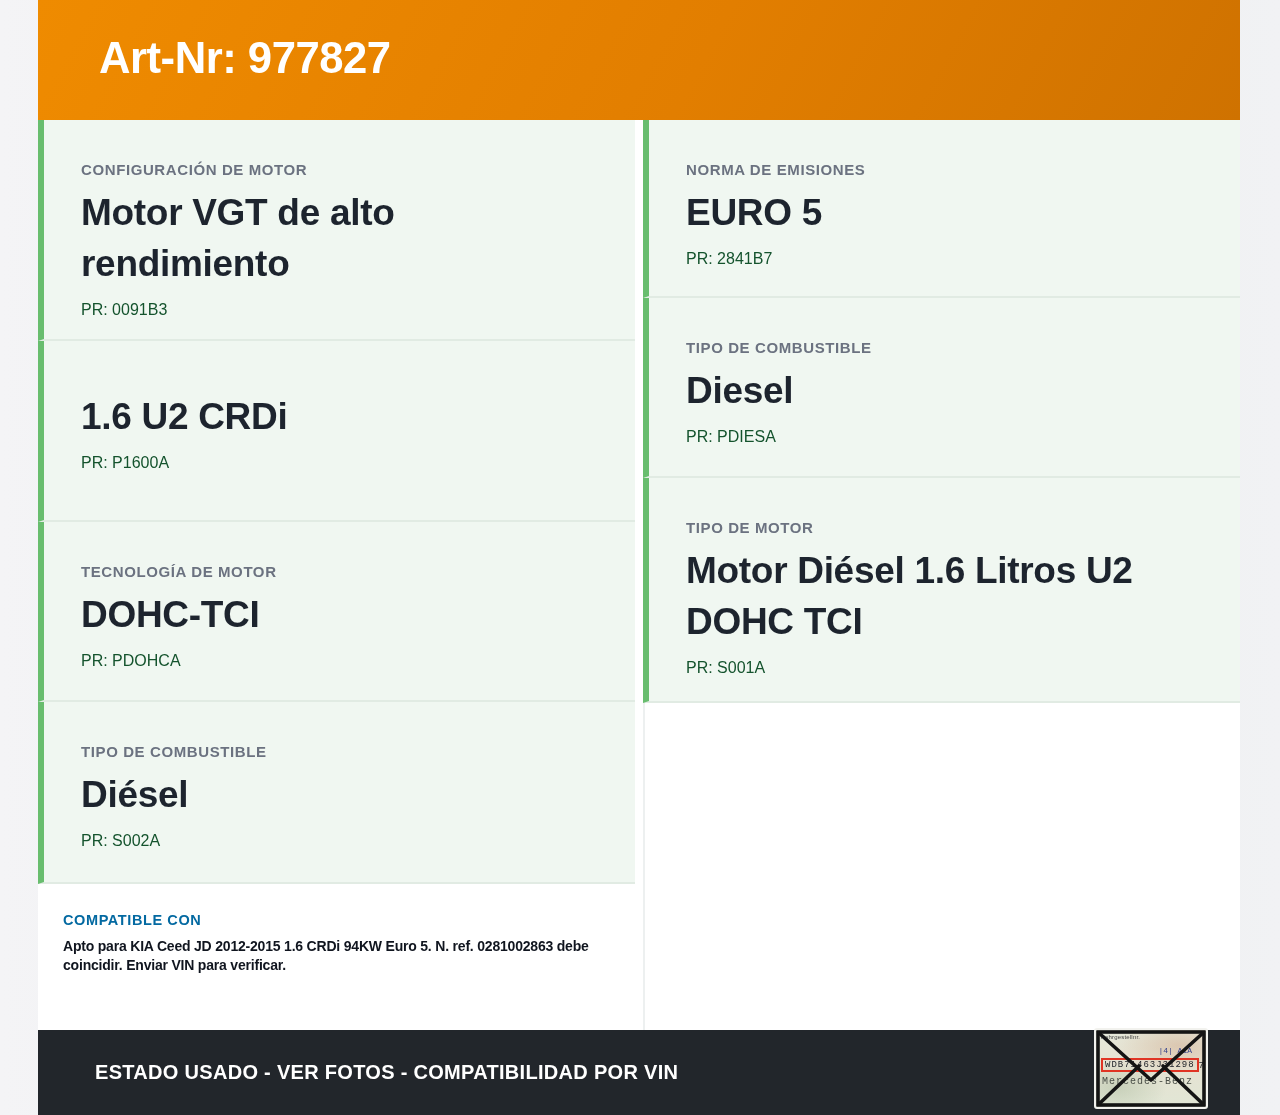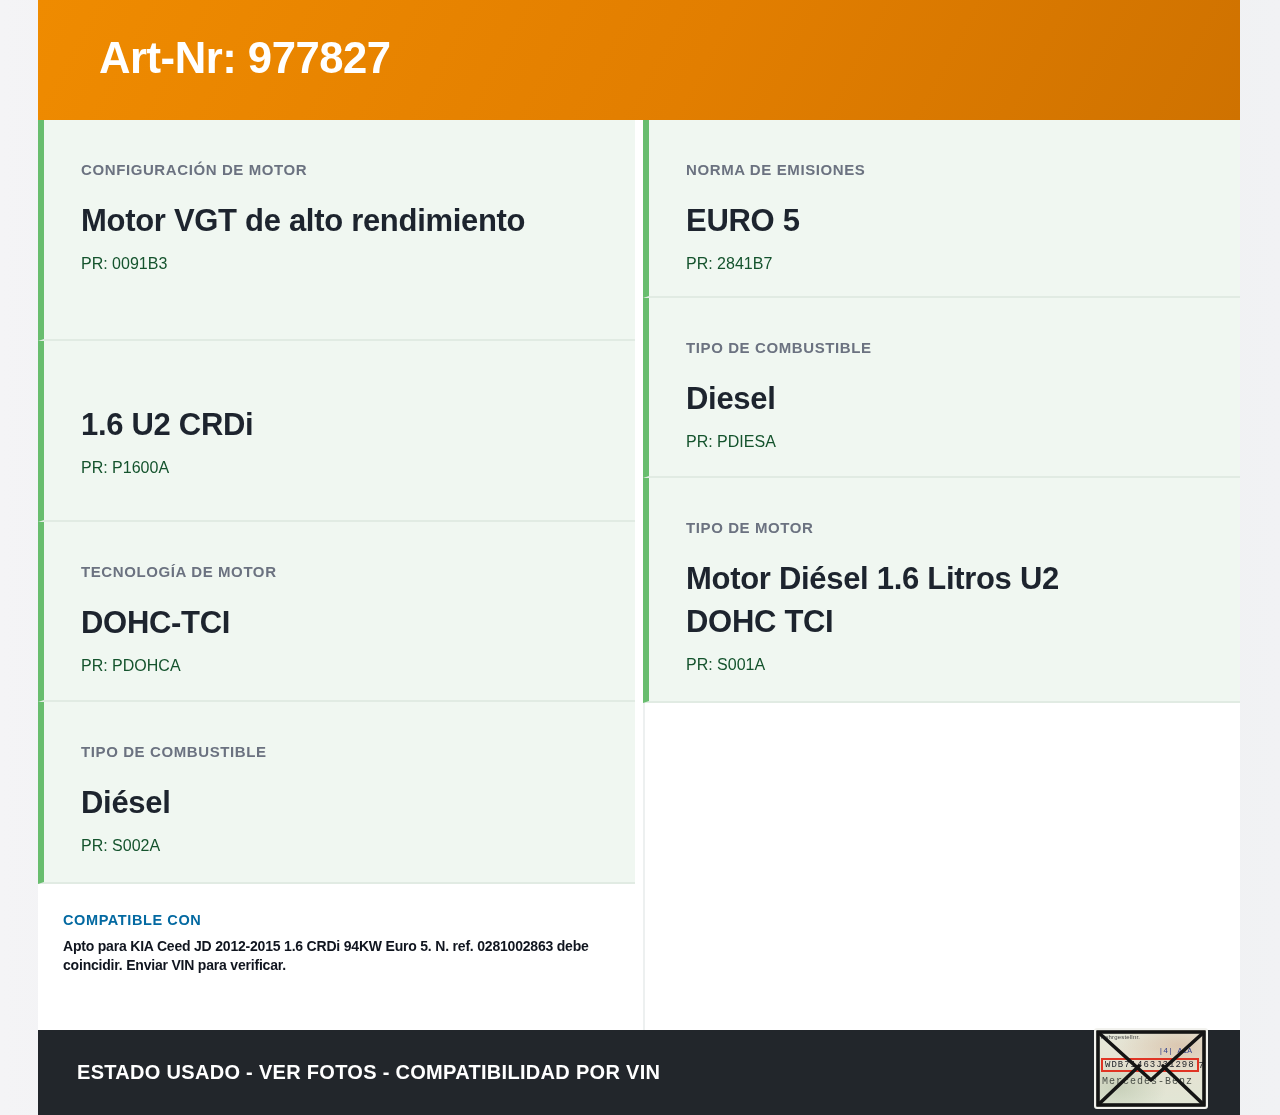--- a/index.html
+++ b/index.html
@@ -32,22 +32,22 @@
     background:#f0f7f1;
     border-left:6px solid #68bd6e;
     padding:41px 28px 0 37px;
     border-bottom:2px solid #e1ebe3;
   }
   .card:last-child { border-bottom:none; }
   .card-label {
     font-size:15px; font-weight:700; color:#6b7280; letter-spacing:0.6px;
   }
   .card-value {
-    margin-top:22px; max-width:470px;
-    font-size:31px; line-height:1.38; font-weight:700; color:#1d242e;
+    margin-top:9px; max-width:470px;
+    font-size:37px; line-height:1.38; font-weight:700; color:#1d242e;
     letter-spacing:-0.3px;
   }
   .card-pr { margin-top:12px; font-size:16px; color:#14532d; }
 
   .h221{height:221px} .h181{height:181px} .h180{height:180px} .h182{height:182px}
   .h178{height:178px} .h225{height:225px}
 
   .compat-card {
     background:#ffffff; height:146px;
     padding:28px 24px 0 25px;
@@ -56,21 +56,21 @@
   .compat-text {
     margin-top:9px; max-width:568px;
     font-size:14px; line-height:1.33; font-weight:700; color:#10151f;
     letter-spacing:-0.2px;
   }
   .filler { flex:1; background:#ffffff; border-left:2px solid #edf0f0; }
 
   
   .footer {
     height:85px; background:#22262b;
-    display:flex; align-items:center; padding-left:39px;
+    display:flex; align-items:center; padding-left:57px;
   }
   .footer-text {
     color:#ffffff; font-size:20px; font-weight:700; letter-spacing:0.3px;
   }
 
   
   .vin-image {
     position:absolute; left:1094px; top:1028px; width:114px; height:81px;
     background:
       radial-gradient(90px 40px at 75% 20%, rgba(190,120,80,0.28), rgba(190,120,80,0) 70%),

